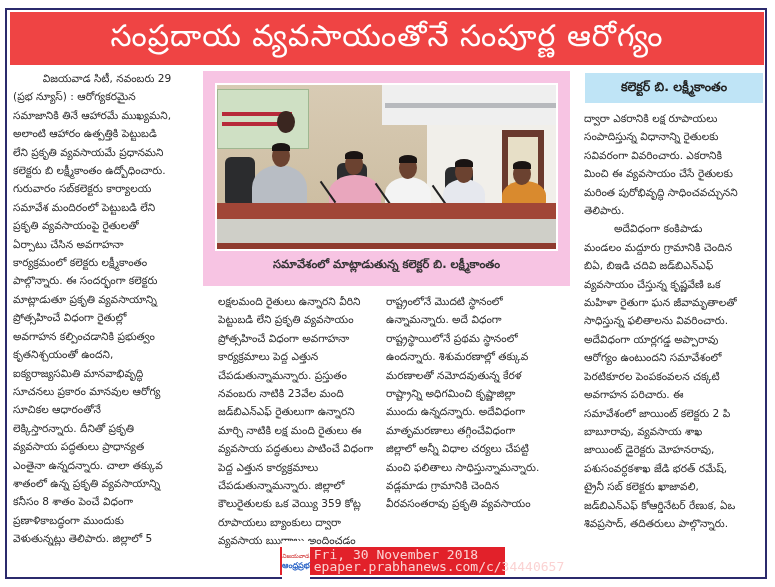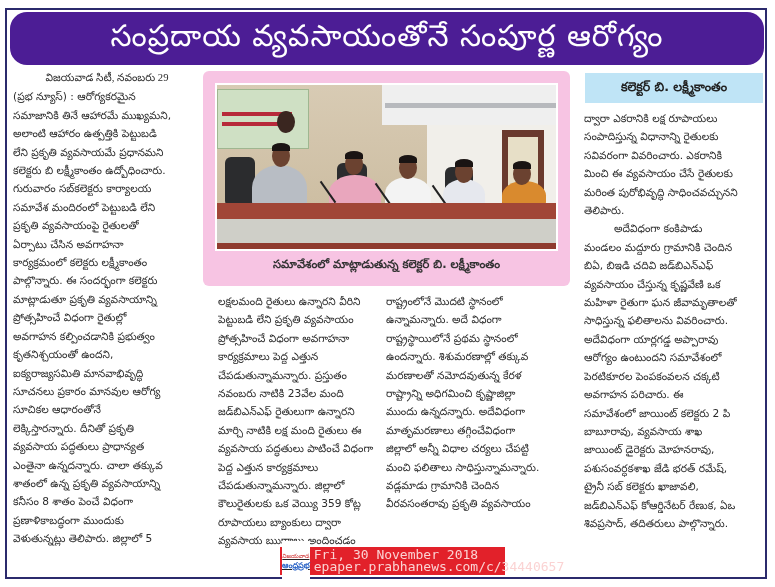--- a/index.html
+++ b/index.html
@@ -1,42 +1,42 @@
 <!DOCTYPE html>
 <html><head>
 <meta charset="utf-8">
 <style>
   html, body { margin:0; padding:0; background:#ffffff; }
   body { width:775px; height:587px; position:relative; overflow:hidden;
          font-family:"DejaVu Sans", sans-serif; color:#222; }
   .frame { position:absolute; left:5px; top:8px; width:762px; height:571px;
            border:2px solid #2b2a6c; box-sizing:border-box; }
   .headline { position:absolute; left:10px; top:12px; width:754px; height:53px;
-              background:#4c1d95; color:#fff; display:flex; align-items:center; justify-content:center;
-              font-size:30px; letter-spacing:1px; font-family:"DejaVu Sans", sans-serif;border-radius:17px; }
+              background:#ef4444; color:#fff; display:flex; align-items:center; justify-content:center;
+              font-size:30px; letter-spacing:1px; font-family:"DejaVu Sans", sans-serif; }
   .col { position:absolute; font-size:10.6px; line-height:18.4px; color:#2a2a2a;
          font-family:"DejaVu Sans", sans-serif; }
   .col p { margin:0; white-space:nowrap; overflow:hidden; }
   .col-left { left:13px; top:69px; width:188px; }
-  .col-left .dateline { text-align:center;font-family:Liberation Serif, serif; }
+  .col-left .dateline { text-align:center; }
   .col-mid1 { left:204px; top:292px; width:176px;margin-left:14px; }
   .col-mid2 { left:386px; top:292px; width:182px; }
   .col-right { left:584px; top:109px; width:180px; }
   .col-right .indent { padding-left:30px; }
-  .photo-box { position:absolute; left:203px; top:71px; width:367px; height:215px; background:#f7c4e3;border-radius:6px; }
+  .photo-box { position:absolute; left:203px; top:71px; width:367px; height:215px; background:#f7c4e3; }
   .photo { position:absolute; left:12px; top:12px; width:343px; height:168px; background:#e9e1d6;
            overflow:hidden; border:2px solid #fff; box-sizing:border-box; }
   .caption { position:absolute; left:0; top:186px; width:367px; text-align:center; font-size:11.5px;
              font-weight:bold; color:#333; }
   .subhead { position:absolute; left:585px; top:73px; width:178px; height:30px; background:#bfe4f6;
              display:flex; align-items:center; justify-content:center; font-weight:bold; font-size:12.5px; color:#222; }
   .footer-badge { position:absolute; left:280px; top:547px; width:225px; height:28px; background:#e2212a;
                   display:flex; align-items:center; }
   .footer-logo { width:52px; height:40px; margin-left:2px; background:#fff; display:flex; flex-direction:column;
-                 align-items:center; justify-content:center;text-decoration:underline; }
+                 align-items:center; justify-content:center; }
   .footer-logo .l1 { font-size:6px; color:#c22; line-height:8px; }
   .footer-logo .l2 { font-size:8px; color:#2a63c6; font-weight:bold; line-height:11px; }
   .footer-text { font-family:"DejaVu Sans Mono", monospace; font-size:13px; line-height:12px; color:#fbd3d3; margin-left:4px; }
   
   .wall { position:absolute; left:0; top:0; width:100%; height:100%; background:linear-gradient(#d8cbb4,#c9b99c); }
   .ceiling { position:absolute; left:165px; top:0; width:180px; height:40px; background:#efefef; }
   .ceil-strip { position:absolute; left:168px; top:18px; width:175px; height:5px; background:#b7b9bd; }
   .wall-right { position:absolute; left:210px; top:40px; width:135px; height:95px; background:#f1efea; }
   .door { position:absolute; left:285px; top:45px; width:42px; height:80px; background:#6a3a2e; }
   .door-inner { position:absolute; left:291px; top:52px; width:30px; height:70px; background:#e7dfc7; }

